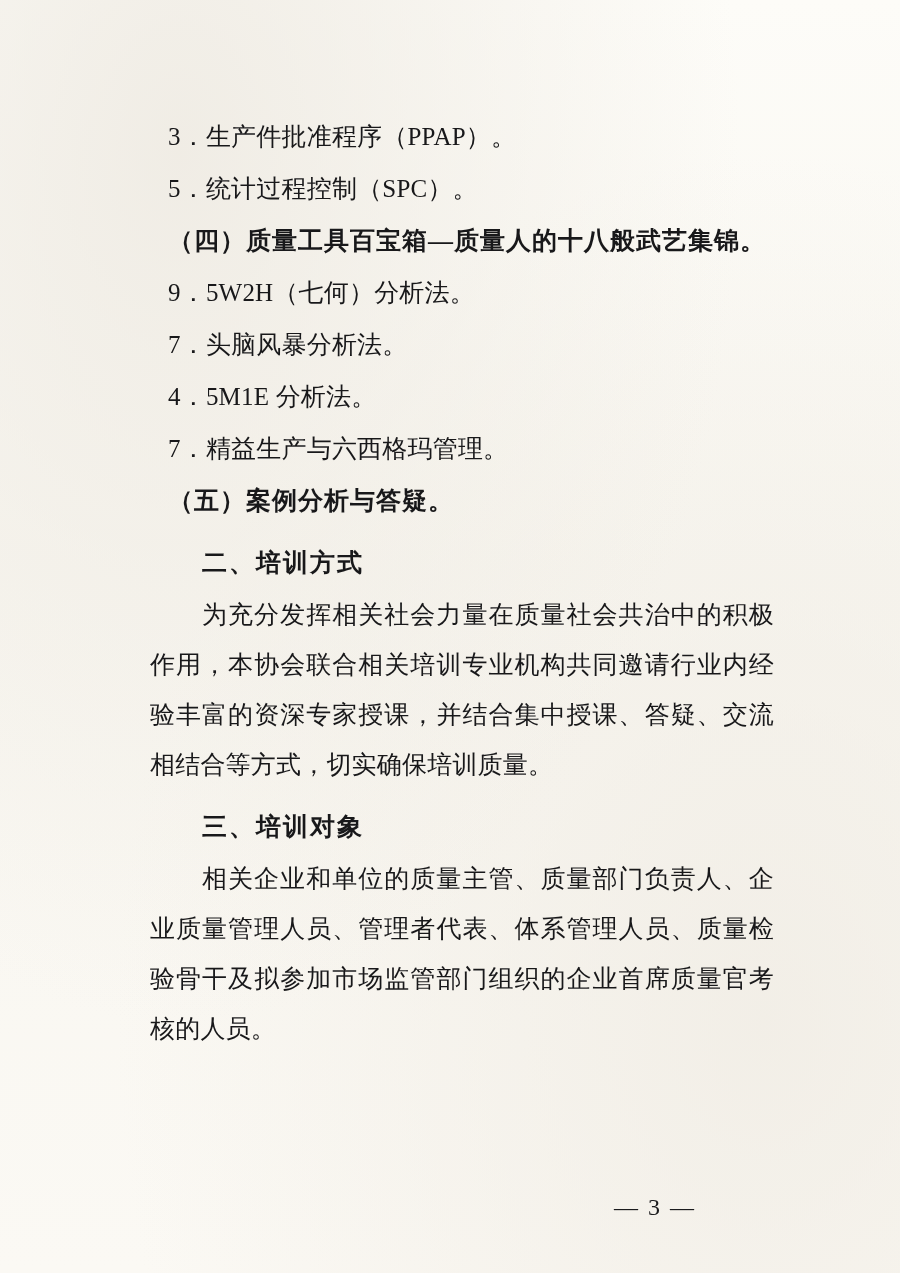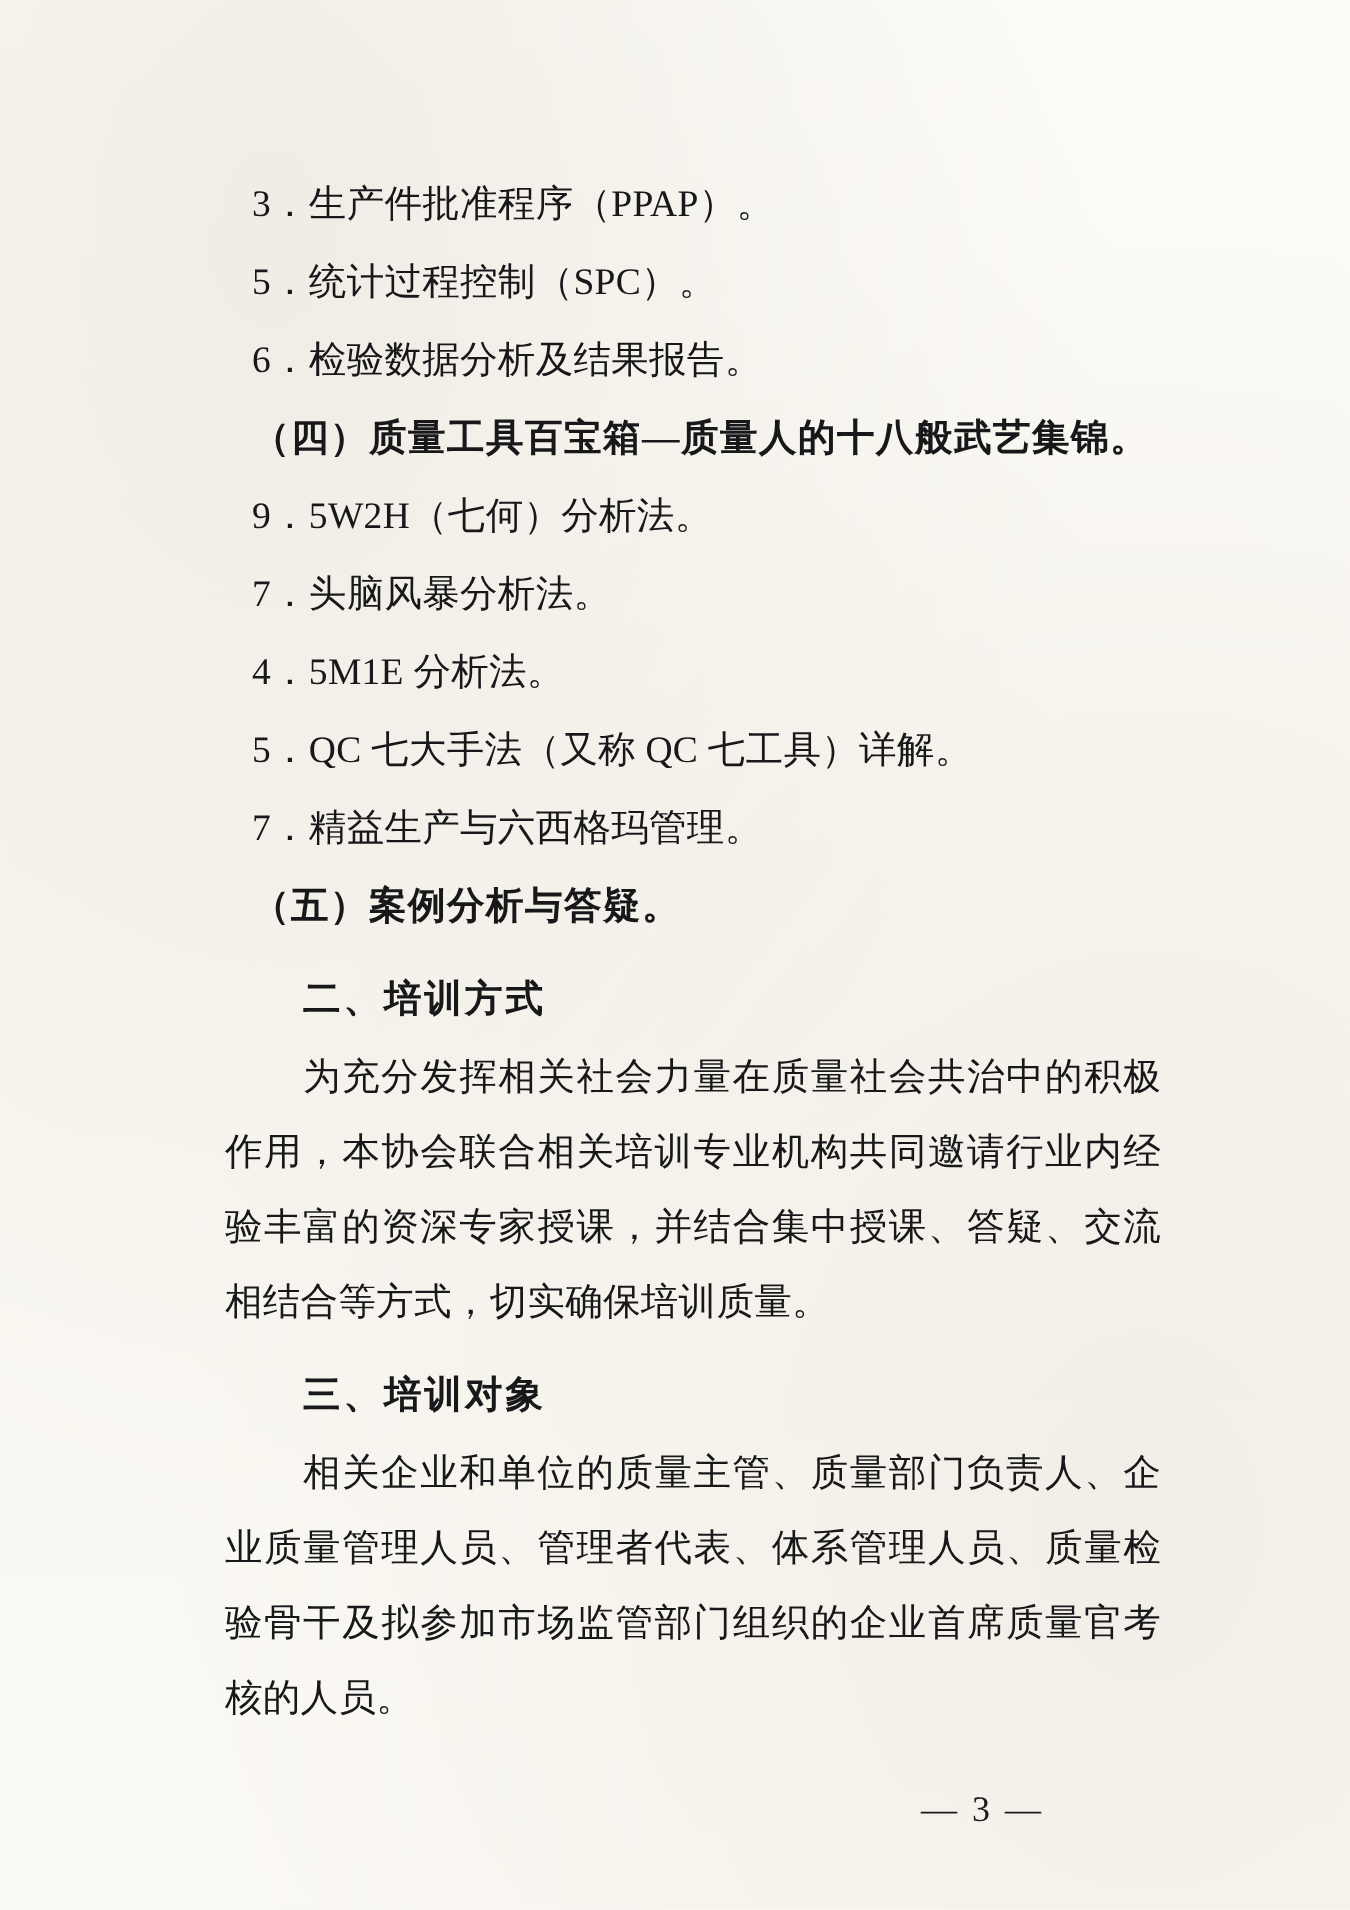--- a/index.html
+++ b/index.html
@@ -78,28 +78,26 @@
   }
 </style>
 </head>
 <body>
 
 <div class="page">
   <div class="content">
 
     <p class="list-item">3．生产件批准程序（PPAP）。</p>
     <p class="list-item">5．统计过程控制（SPC）。</p>
-    <p class="list-item">6．检验数据分析及结果报告。</p>
 
     <p class="heading">（四）质量工具百宝箱—质量人的十八般武艺集锦。</p>
 
     <p class="list-item">9．5W2H（七何）分析法。</p>
     <p class="list-item">7．头脑风暴分析法。</p>
     <p class="list-item">4．5M1E 分析法。</p>
-    <p class="list-item">5．QC 七大手法（又称 QC 七工具）详解。</p>
     <p class="list-item">7．精益生产与六西格玛管理。</p>
 
     <p class="heading">（五）案例分析与答疑。</p>
 
     <p class="section-heading">二、培训方式</p>
     <p class="para">为充分发挥相关社会力量在质量社会共治中的积极作用，本协会联合相关培训专业机构共同邀请行业内经验丰富的资深专家授课，并结合集中授课、答疑、交流相结合等方式，切实确保培训质量。</p>
 
     <p class="section-heading">三、培训对象</p>
     <p class="para">相关企业和单位的质量主管、质量部门负责人、企业质量管理人员、管理者代表、体系管理人员、质量检验骨干及拟参加市场监管部门组织的企业首席质量官考核的人员。</p>
 

